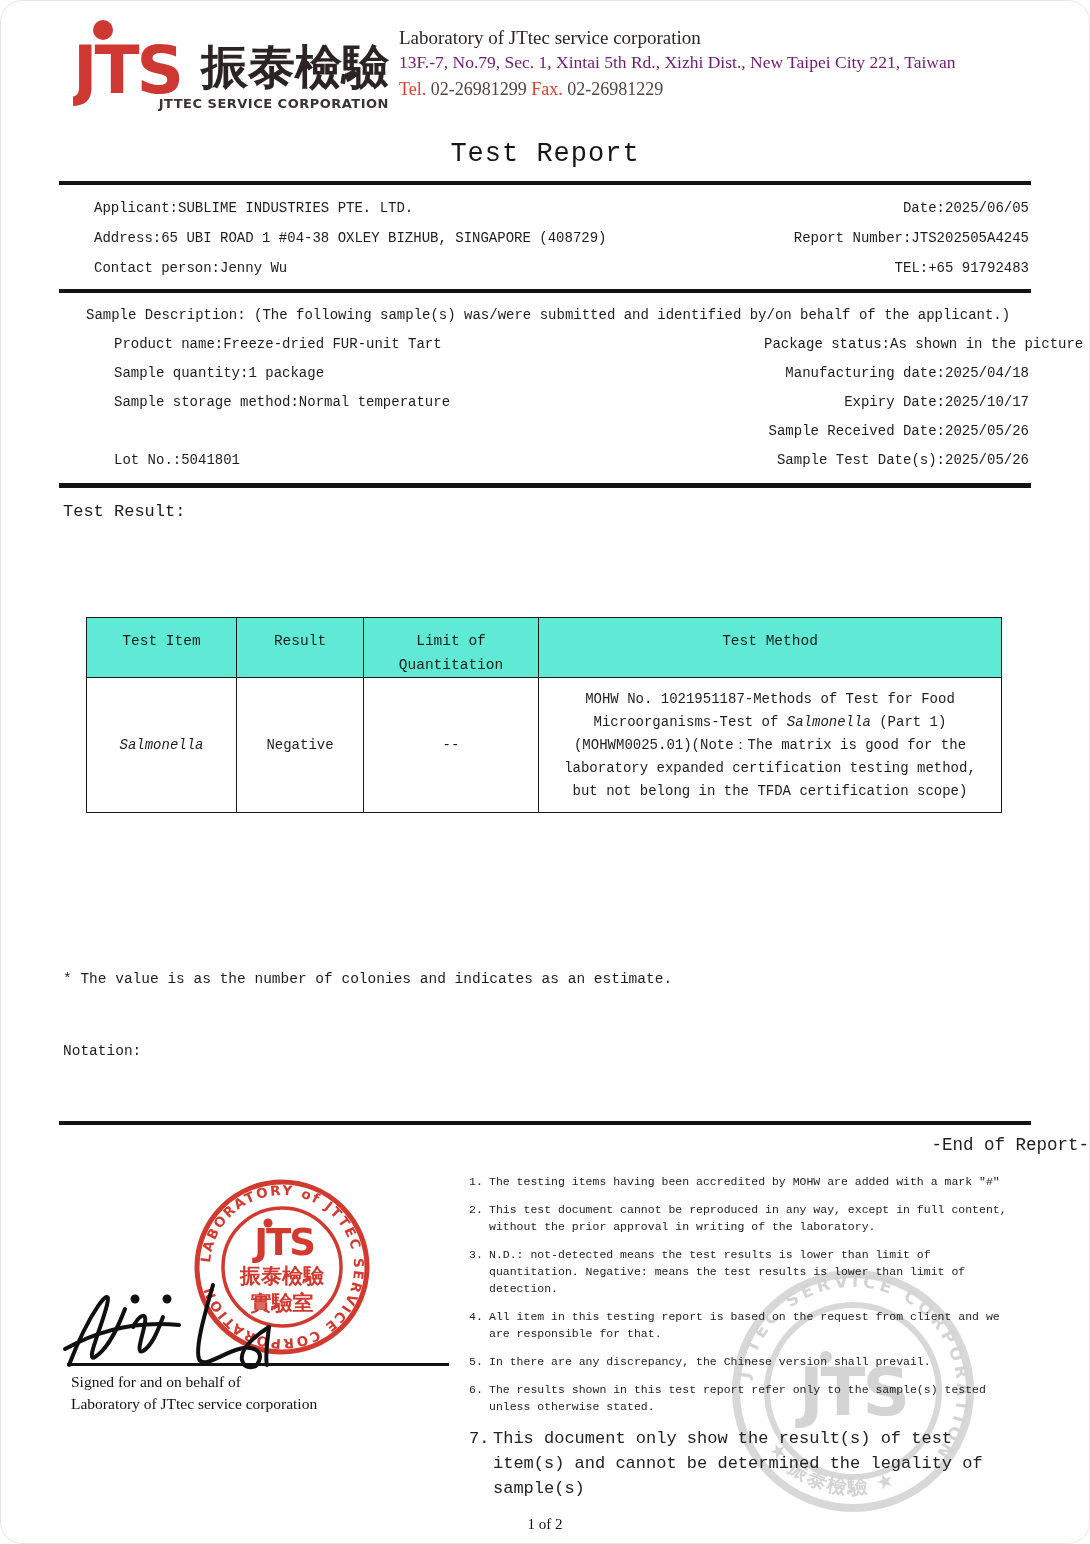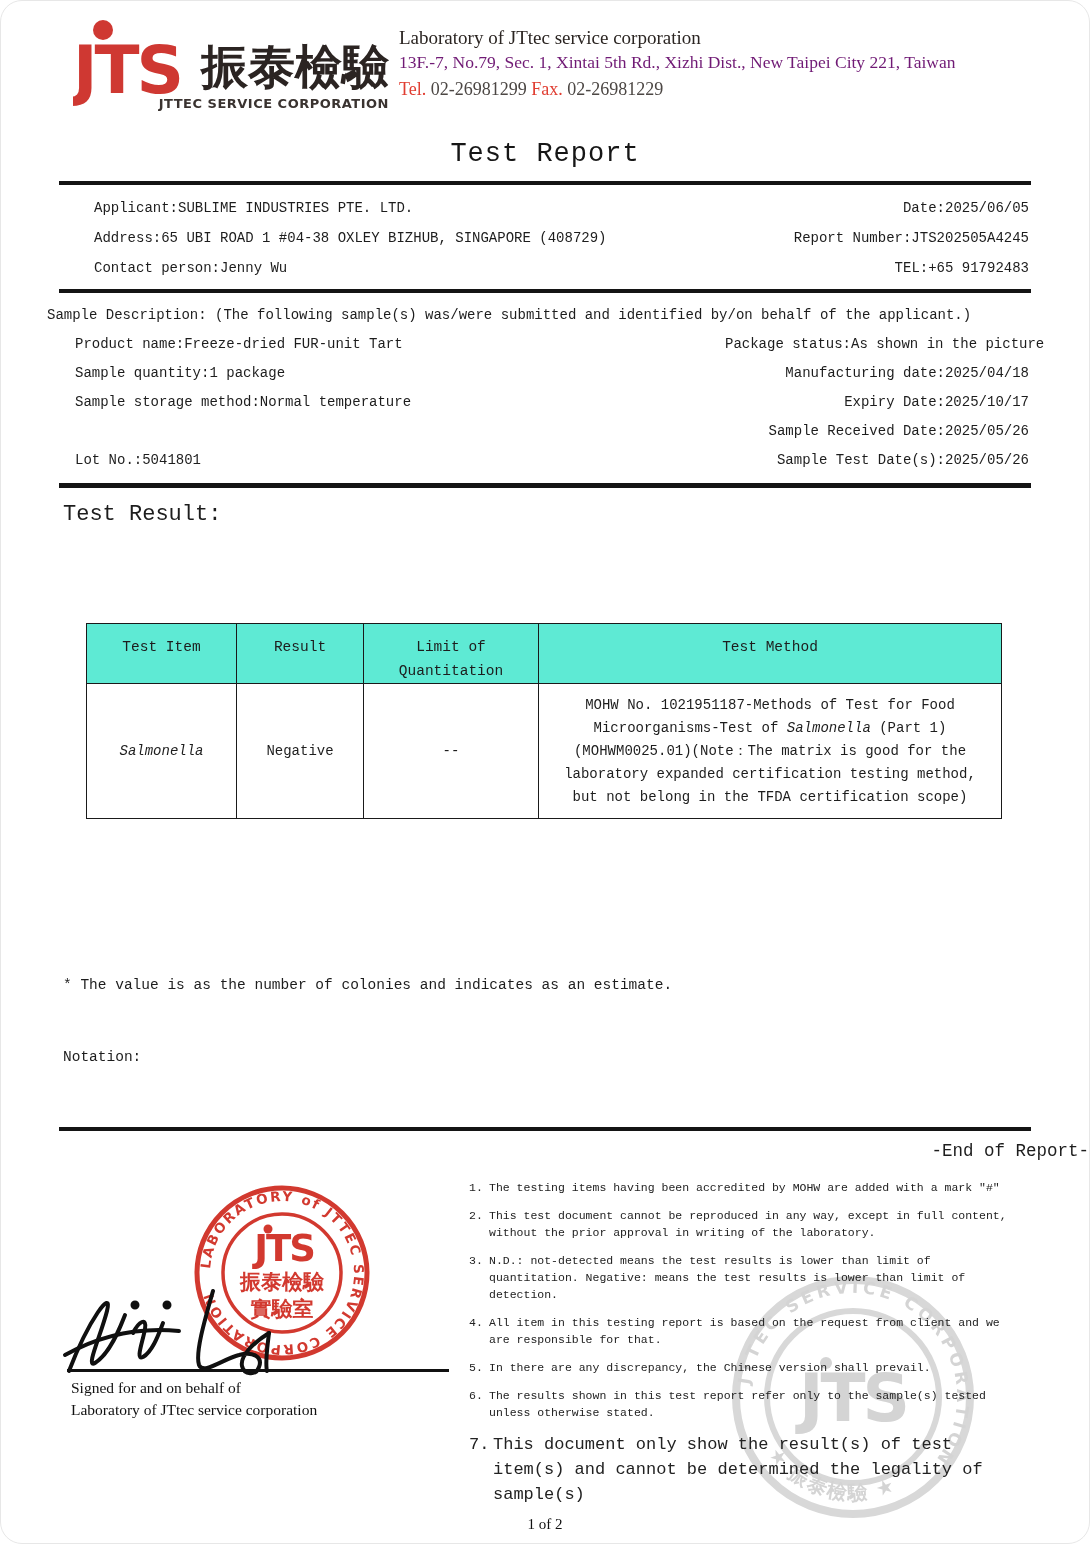--- a/index.html
+++ b/index.html
@@ -23,26 +23,26 @@
   
   .title { text-align:center; font-size:27px; letter-spacing:1px; margin-top:22px; color:#161616; }
   .rule { height:4px; background:#141414; margin:0 58px; border:none; }
   .rule.mt { margin-top:12px; }
 
   
   .info-block { padding:8px 60px 6px 65px; }
   .info-row { display:flex; font-size:14px; line-height:30px;margin-left:28px; }
   .info-row .l { width:650px; flex:none; white-space:pre; }
   .info-row .r { flex:1; white-space:pre;text-align:right; }
-  .sample-block { padding:8px 60px 8px 46px; }
+  .sample-block { padding:8px 60px 8px 85px; }
   .sample-desc { font-size:14px; line-height:29px; white-space:pre; }
   .sample-block .info-row { line-height:29px; }
 
   
-  .tr-heading { font-size:22px; margin:14px 0 0 62px; }
+  .tr-heading { font-size:17px; margin:14px 0 0 62px; }
   table.result { border-collapse:collapse; margin:96px 0 0 85px; table-layout:fixed; width:915px; }
   table.result th, table.result td { border:1.5px solid #1a1a1a; }
   table.result th {
     background:#5eead4; font-weight:normal; font-size:14.5px;
     vertical-align:top; padding-top:11px; height:60px; text-align:center; line-height:24px;
   }
   table.result td { height:135px; vertical-align:middle; text-align:center; font-size:14px; }
   td.method { font-size:13.5px; line-height:23px; padding:6px 12px; }
   .it { font-style:italic; }
 

